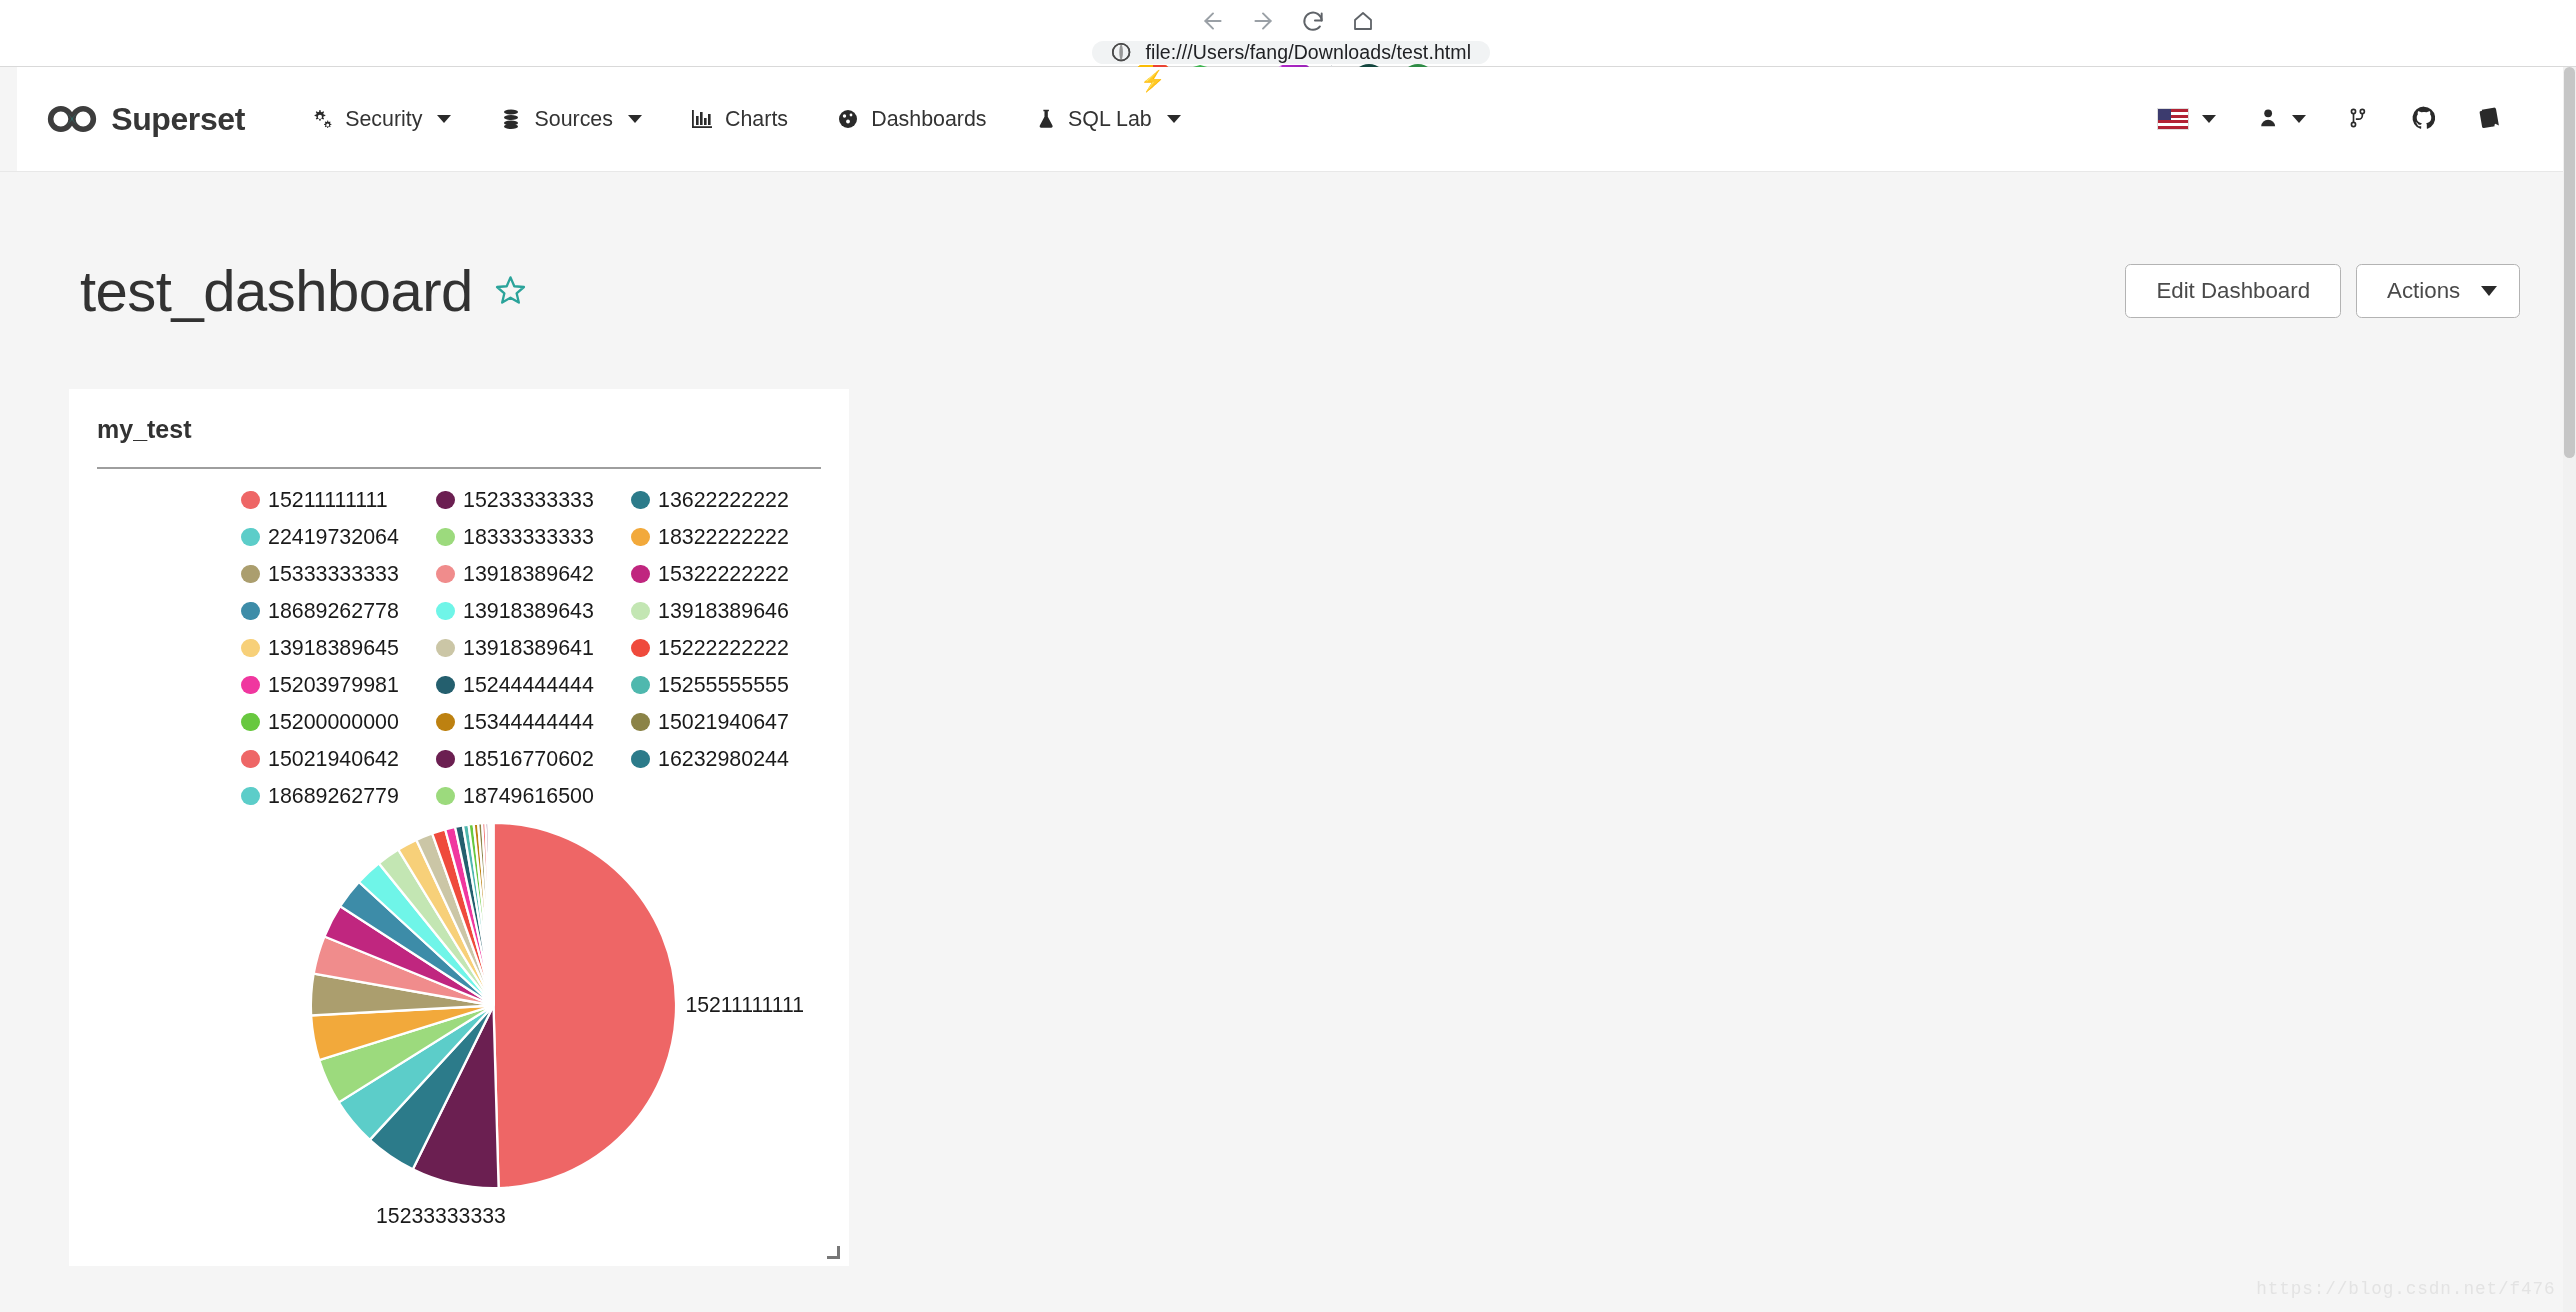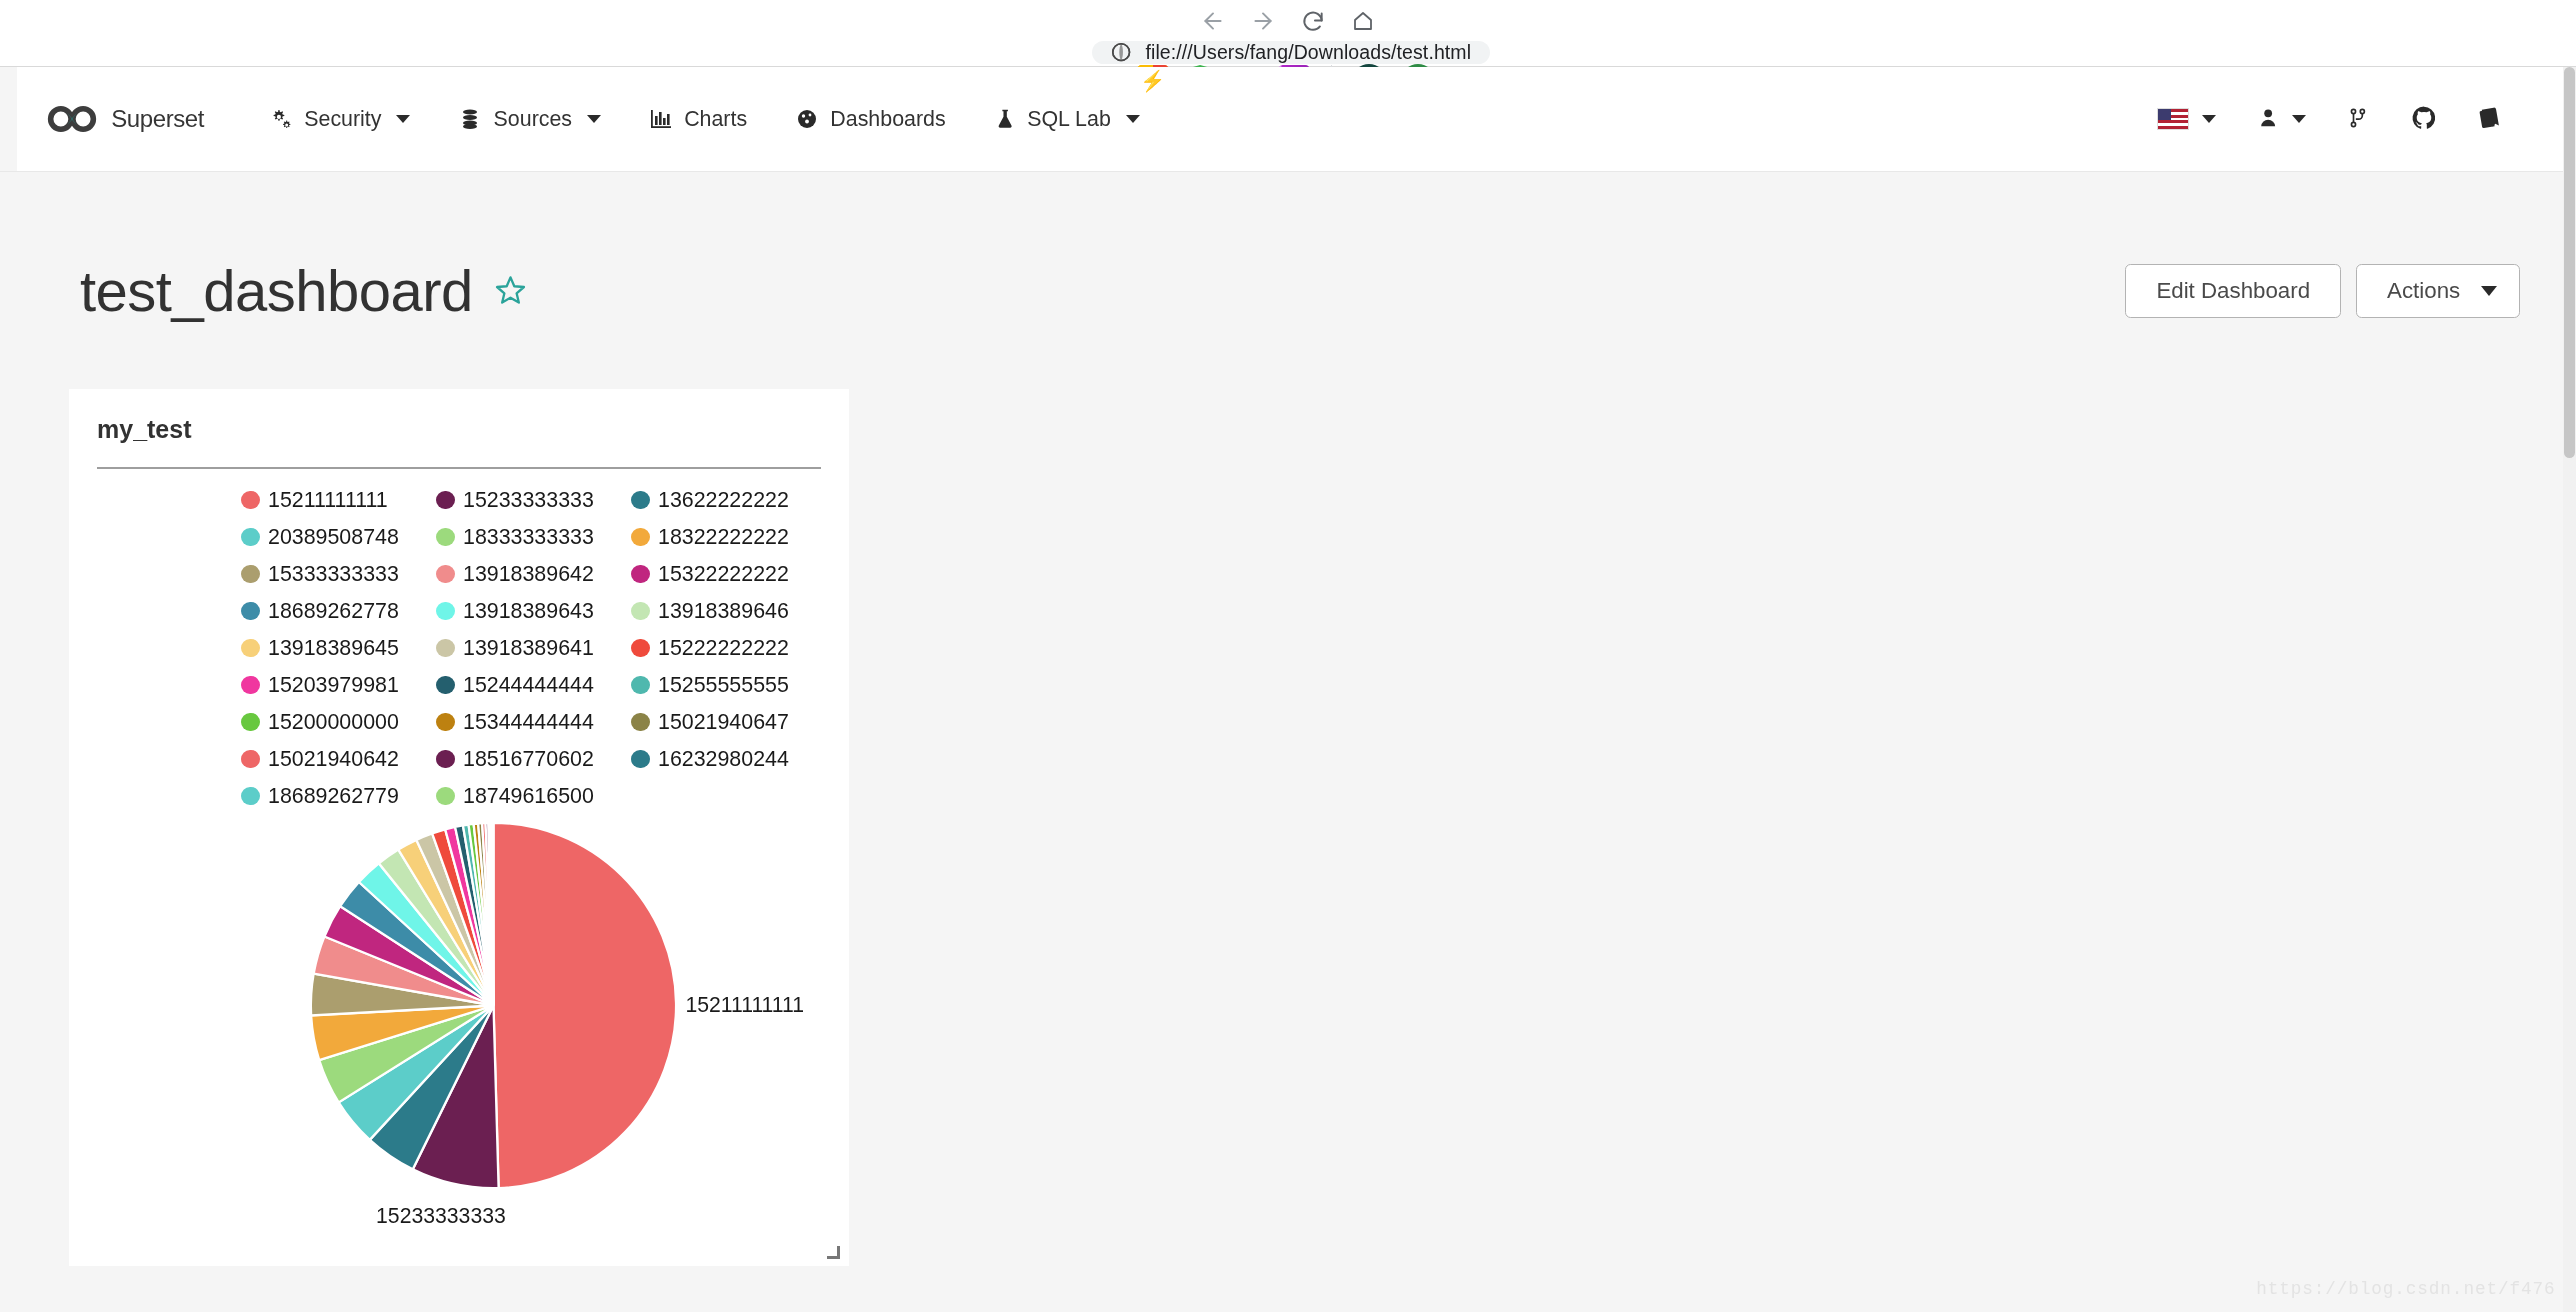--- a/index.html
+++ b/index.html
@@ -129,21 +129,21 @@
   .sp-left-edge {
     position:absolute; left:0; top:0; bottom:0; width: 17px; background:#f5f5f5;
   }
   .brand {
     display: flex; align-items: center; gap: 13px;
     margin-left: 11.2px;
     margin-right: 41px;
   }
   .brand-mark { width: 52px; height: 28px; flex: 0 0 auto; }
   .brand-text {
-    font-size: 24px; font-weight: normal; color: #363636;
+    font-size: 32px; font-weight: bold; color: #363636;
     letter-spacing: -0.4px;
   }
   .nav-items { display: flex; align-items: flex-end; gap: 0; }
   .nav-item {
     display: flex; align-items: center; gap: 11.2px;
     padding: 0 24px;
     height: 105px;
     color: #333333;
     font-size: 21.4px;
     cursor: pointer;
@@ -536,21 +536,21 @@
             <div class="legend-item">
               <span class="legend-dot" style="background: rgb(107, 31, 81);"></span>
               <span class="legend-label">15233333333</span>
             </div>
             <div class="legend-item">
               <span class="legend-dot" style="background: rgb(44, 123, 138);"></span>
               <span class="legend-label">13622222222</span>
             </div>
             <div class="legend-item">
               <span class="legend-dot" style="background: rgb(92, 205, 201);"></span>
-              <span class="legend-label">20389508748</span>
+              <span class="legend-label">22419732064</span>
             </div>
             <div class="legend-item">
               <span class="legend-dot" style="background: rgb(156, 218, 125);"></span>
               <span class="legend-label">18333333333</span>
             </div>
             <div class="legend-item">
               <span class="legend-dot" style="background: rgb(242, 169, 59);"></span>
               <span class="legend-label">18322222222</span>
             </div>
             <div class="legend-item">

